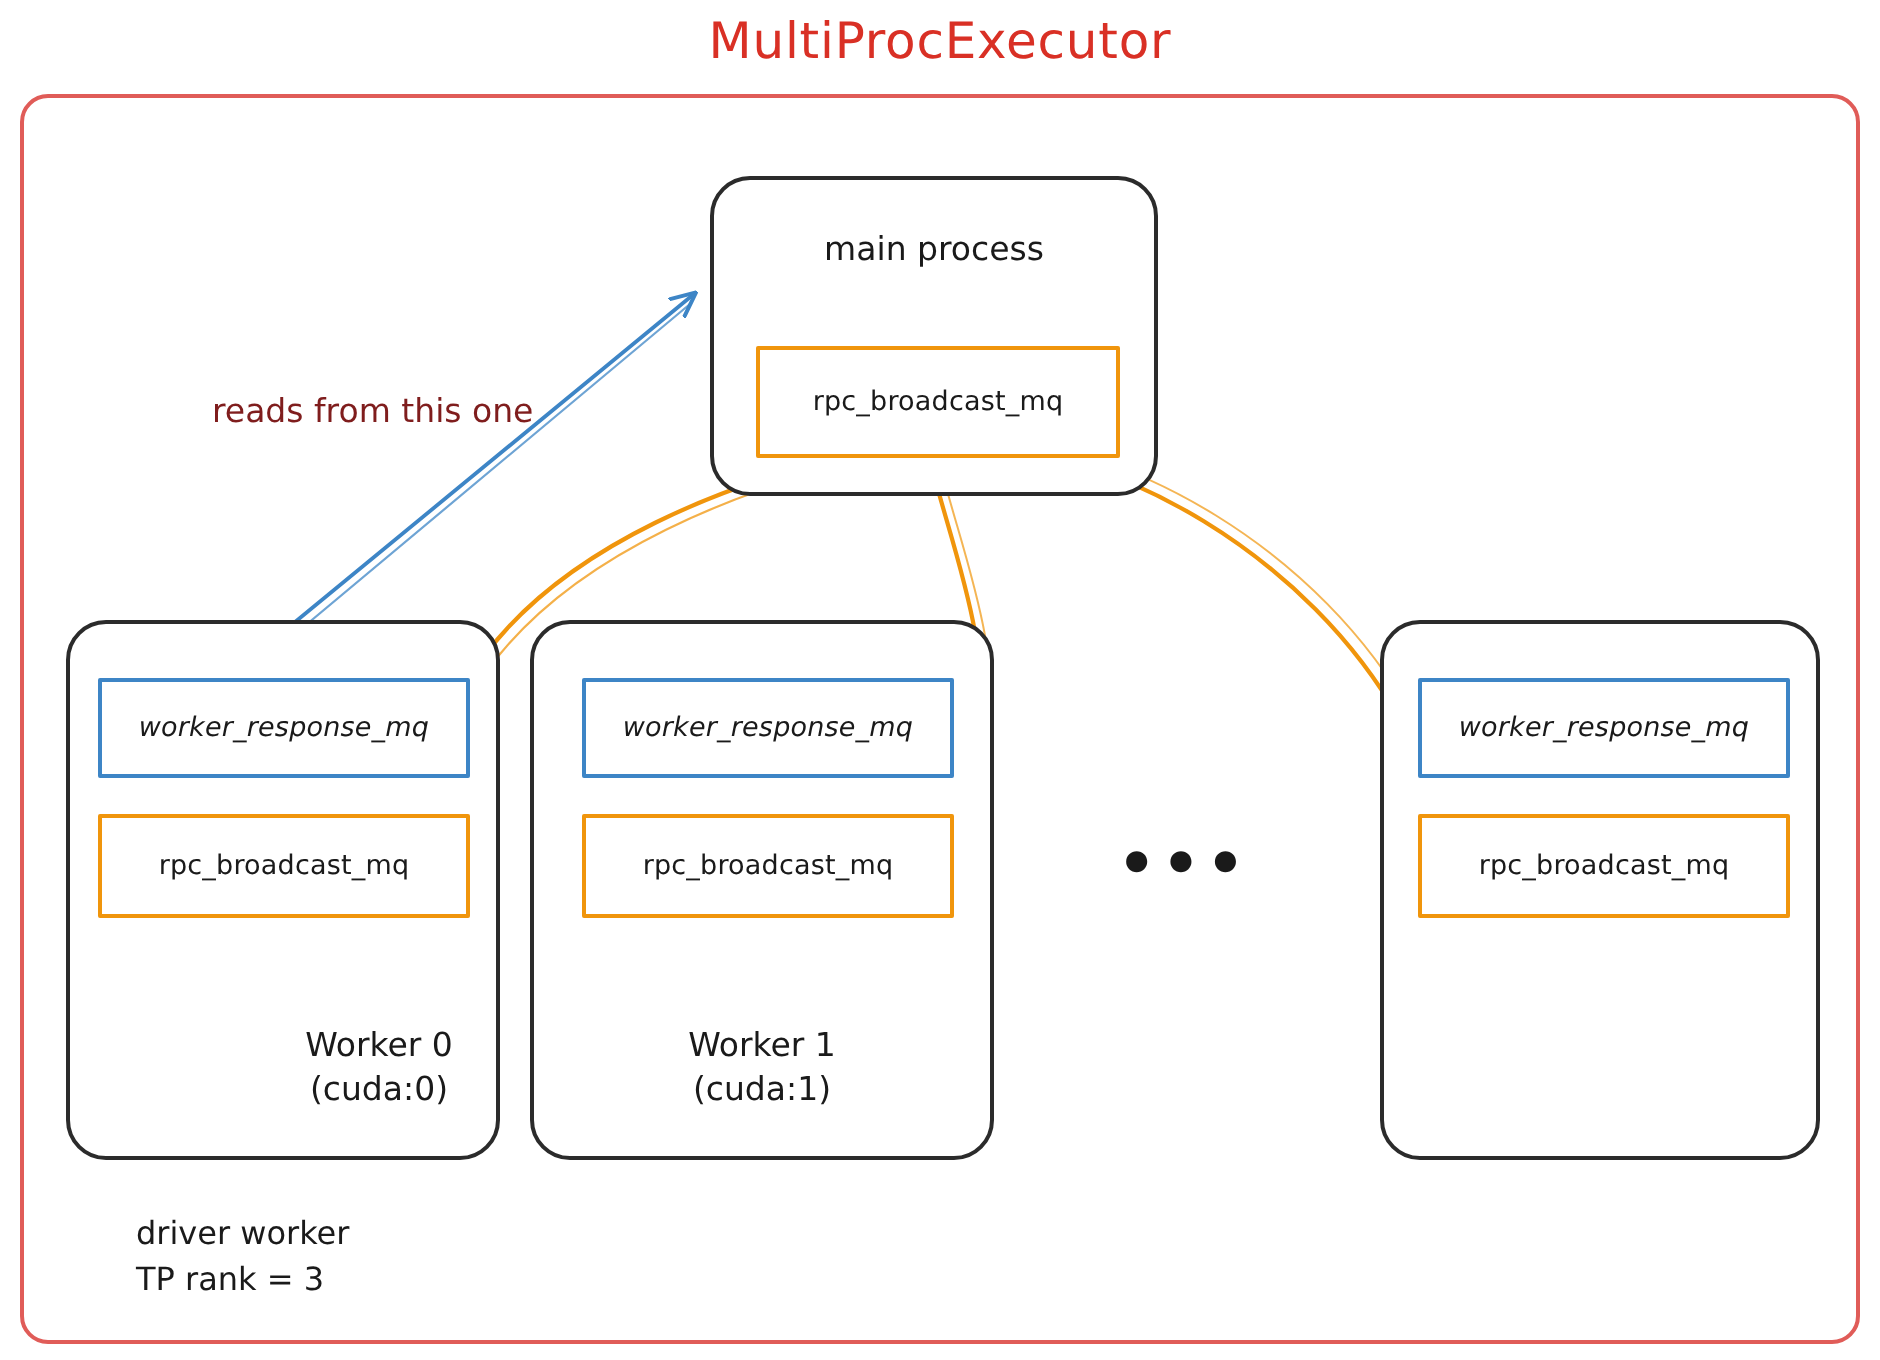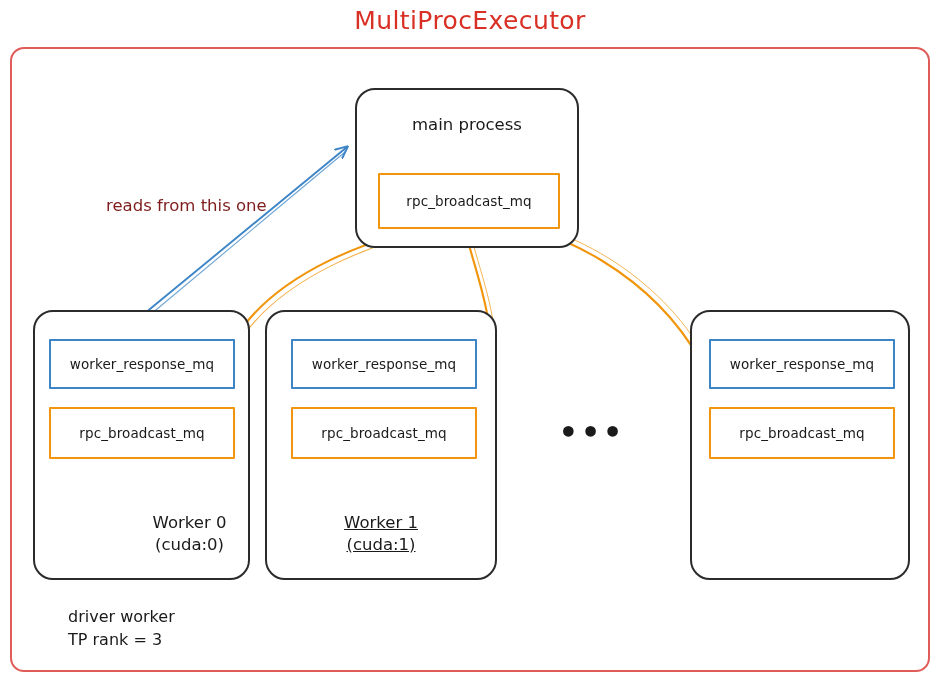--- a/index.html
+++ b/index.html
@@ -80,20 +80,21 @@
     justify-content: center;
     font-size: 13.5px;
     color: #1a1a1a;
     letter-spacing: 0.1px;
   }
   .mq-broadcast {
     border: 2.6px solid #f0950c;
   }
   .mq-response {
     border: 2.2px solid #3d85c6;
+    font-style: italic;
   }
   .main-process .mq-broadcast {
     left: 21px;
     top: 83px;
     width: 182px;
     height: 56px;
   }
   .worker-box {
     top: 310px;
     height: 270px;
@@ -188,21 +189,21 @@
 <div class="proc-box worker-box worker-0">
   <div class="mq-box mq-response">worker_response_mq</div>
   <div class="mq-box mq-broadcast">rpc_broadcast_mq</div>
   <div class="proc-label" style="white-space: pre-line; padding-left: 48px;">Worker 0
 (cuda:0)</div>
 </div>
 
 <div class="proc-box worker-box worker-1">
   <div class="mq-box mq-response">worker_response_mq</div>
   <div class="mq-box mq-broadcast">rpc_broadcast_mq</div>
-  <div class="proc-label" style="white-space: pre-line; text-decoration: underline;">Worker 1
+  <div class="proc-label" style="white-space: pre-line;">Worker 1
 (cuda:1)</div>
 </div>
 
 <div class="ellipsis">•••</div>
 
 <div class="proc-box worker-box worker-7">
   <div class="mq-box mq-response">worker_response_mq</div>
   <div class="mq-box mq-broadcast">rpc_broadcast_mq</div>
 </div>
 

